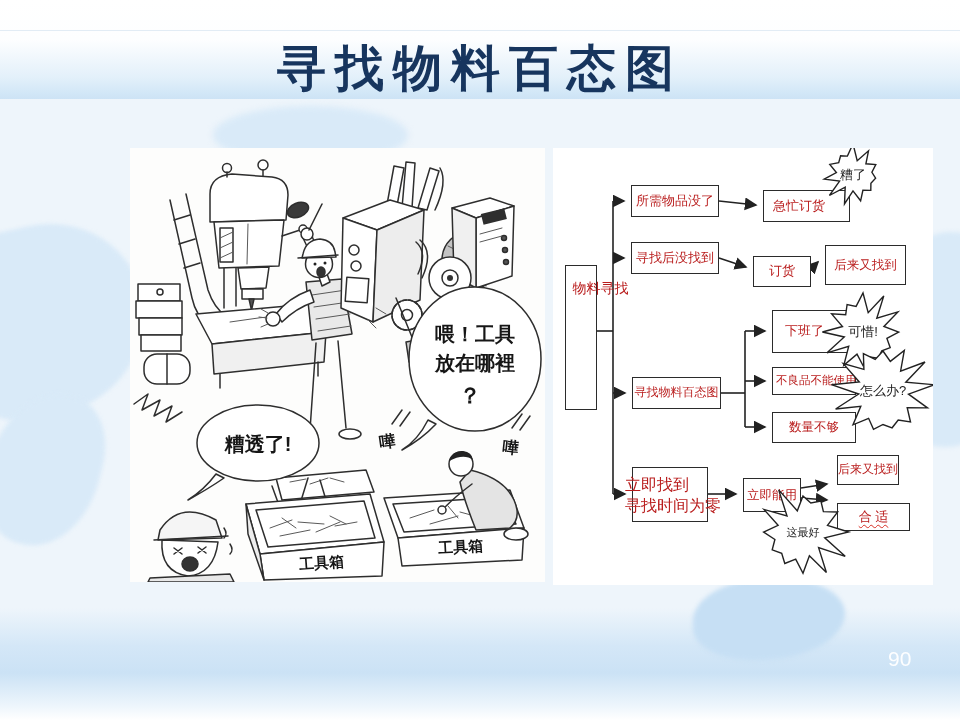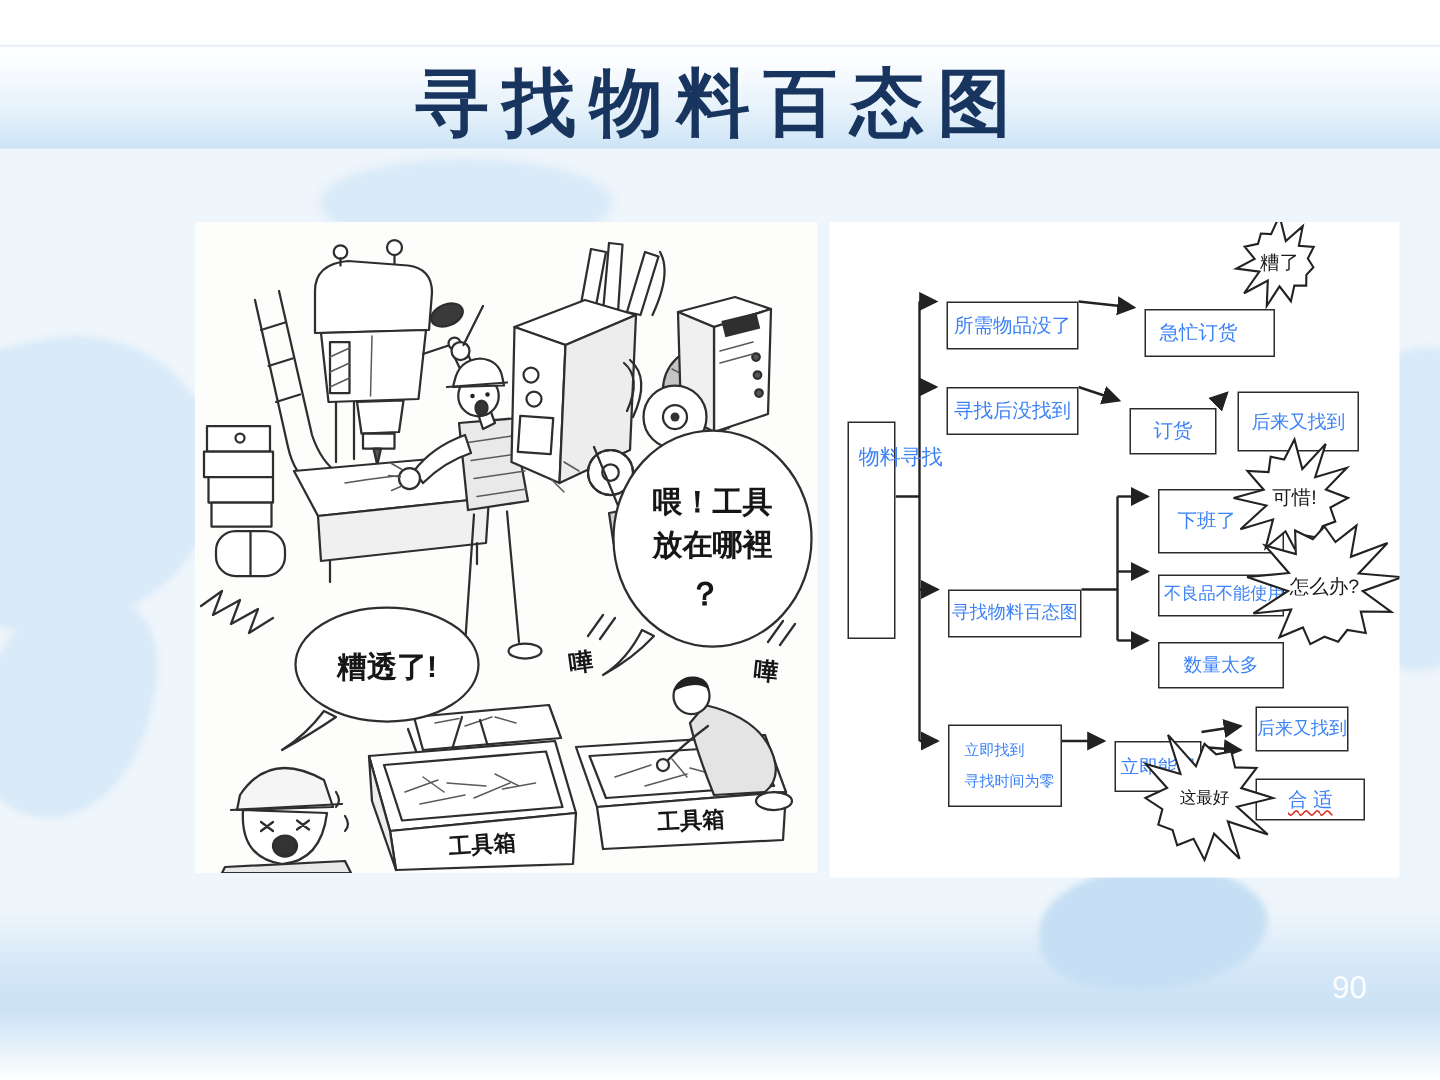--- a/index.html
+++ b/index.html
@@ -23,28 +23,28 @@
          font-size:49px;color:#17355e;letter-spacing:9px;}
   .page-num{position:absolute;left:888px;top:647px;z-index:5;font-size:21px;color:#fdfeff;}
   
   .panel{position:absolute;background:#ffffff;z-index:4;}
   .cartoon{left:130px;top:148px;width:415px;height:434px;background:#fdfdfc;}
   .flow{left:553px;top:148px;width:380px;height:437px;}
   .flow svg.wires,.flow svg.bursts{position:absolute;left:0;top:0;}
   .flow svg.wires{z-index:1;}
   .fbox{position:absolute;z-index:2;box-sizing:border-box;border:1.5px solid #2b2b2b;background:#fff;
         display:flex;align-items:center;justify-content:center;
-        font-size:13px;color:#3b82f6;line-height:1.15;white-space:nowrap;margin-top:16px;}
+        font-size:13px;color:#b91c1c;line-height:1.15;white-space:nowrap;}
   .fbox.left{justify-content:flex-start;}
   .flow svg.bursts{z-index:3;pointer-events:none;}
   .burst-label{position:absolute;z-index:4;transform:translate(-50%,-50%);
         font-size:13px;color:#1a1a1a;white-space:nowrap;}
   .root-txt{width:17px;margin:0 auto;font-size:14px;line-height:33px;text-align:center;
         word-break:break-all;padding-top:6px;}
-  .two-line{display:block;padding:6px 0 0 6px;font-size:10px;white-space:nowrap;}
+  .two-line{display:block;padding:6px 0 0 6px;font-size:16px;white-space:nowrap;}
   .two-line span{display:block;line-height:21px;}
   .squiggle{text-decoration:underline wavy #d93025 1px;text-underline-offset:3px;}
   
   .ln{stroke:#2e2e2e;stroke-width:1.5;stroke-linecap:round;stroke-linejoin:round;}
   .lnt{stroke:#5a5a5a;stroke-width:1;stroke-linecap:round;fill:none;}
   svg text{font-family:"Liberation Sans","DejaVu Sans",sans-serif;fill:#161616;}
 </style>
 </head>
 <body>
 
@@ -243,21 +243,21 @@
       <div class="root-txt">物料寻找</div>
     </div>
     <div class="fbox" style="left:78px;top:37px;width:88px;height:32px;">所需物品没了</div>
     <div class="fbox left" style="left:210px;top:42px;width:87px;height:32px;padding-left:9px;">急忙订货</div>
     <div class="fbox" style="left:78px;top:94px;width:88px;height:32px;">寻找后没找到</div>
     <div class="fbox" style="left:200px;top:108px;width:58px;height:31px;text-align:center;">订货</div>
     <div class="fbox" style="left:272px;top:97px;width:81px;height:40px;font-size:12.5px;">后来又找到</div>
     <div class="fbox" style="left:79px;top:229px;width:89px;height:32px;font-size:12px;">寻找物料百态图</div>
     <div class="fbox left" style="left:219px;top:162px;width:84px;height:43px;padding-left:12px;">下班了</div>
     <div class="fbox left" style="left:219px;top:219px;width:84px;height:28px;font-size:11.5px;padding-left:3px;">不良品不能使用</div>
-    <div class="fbox" style="left:219px;top:264px;width:84px;height:31px;font-size:12.5px;">数量太多</div>
+    <div class="fbox" style="left:219px;top:264px;width:84px;height:31px;font-size:12.5px;">数量不够</div>
     <div class="fbox" style="left:79px;top:319px;width:76px;height:55px;align-items:flex-start;">
       <div class="two-line">
         <span>立即找到</span>
         <span>寻找时间为零</span>
       </div>
     </div>
     <div class="fbox" style="left:190px;top:330px;width:58px;height:34px;font-size:12.5px;">立即能用</div>
     <div class="fbox" style="left:284px;top:307px;width:62px;height:30px;font-size:12px;">后来又找到</div>
     <div class="fbox" style="left:284px;top:355px;width:73px;height:28px;">
       <span class="squiggle">合 适</span>

